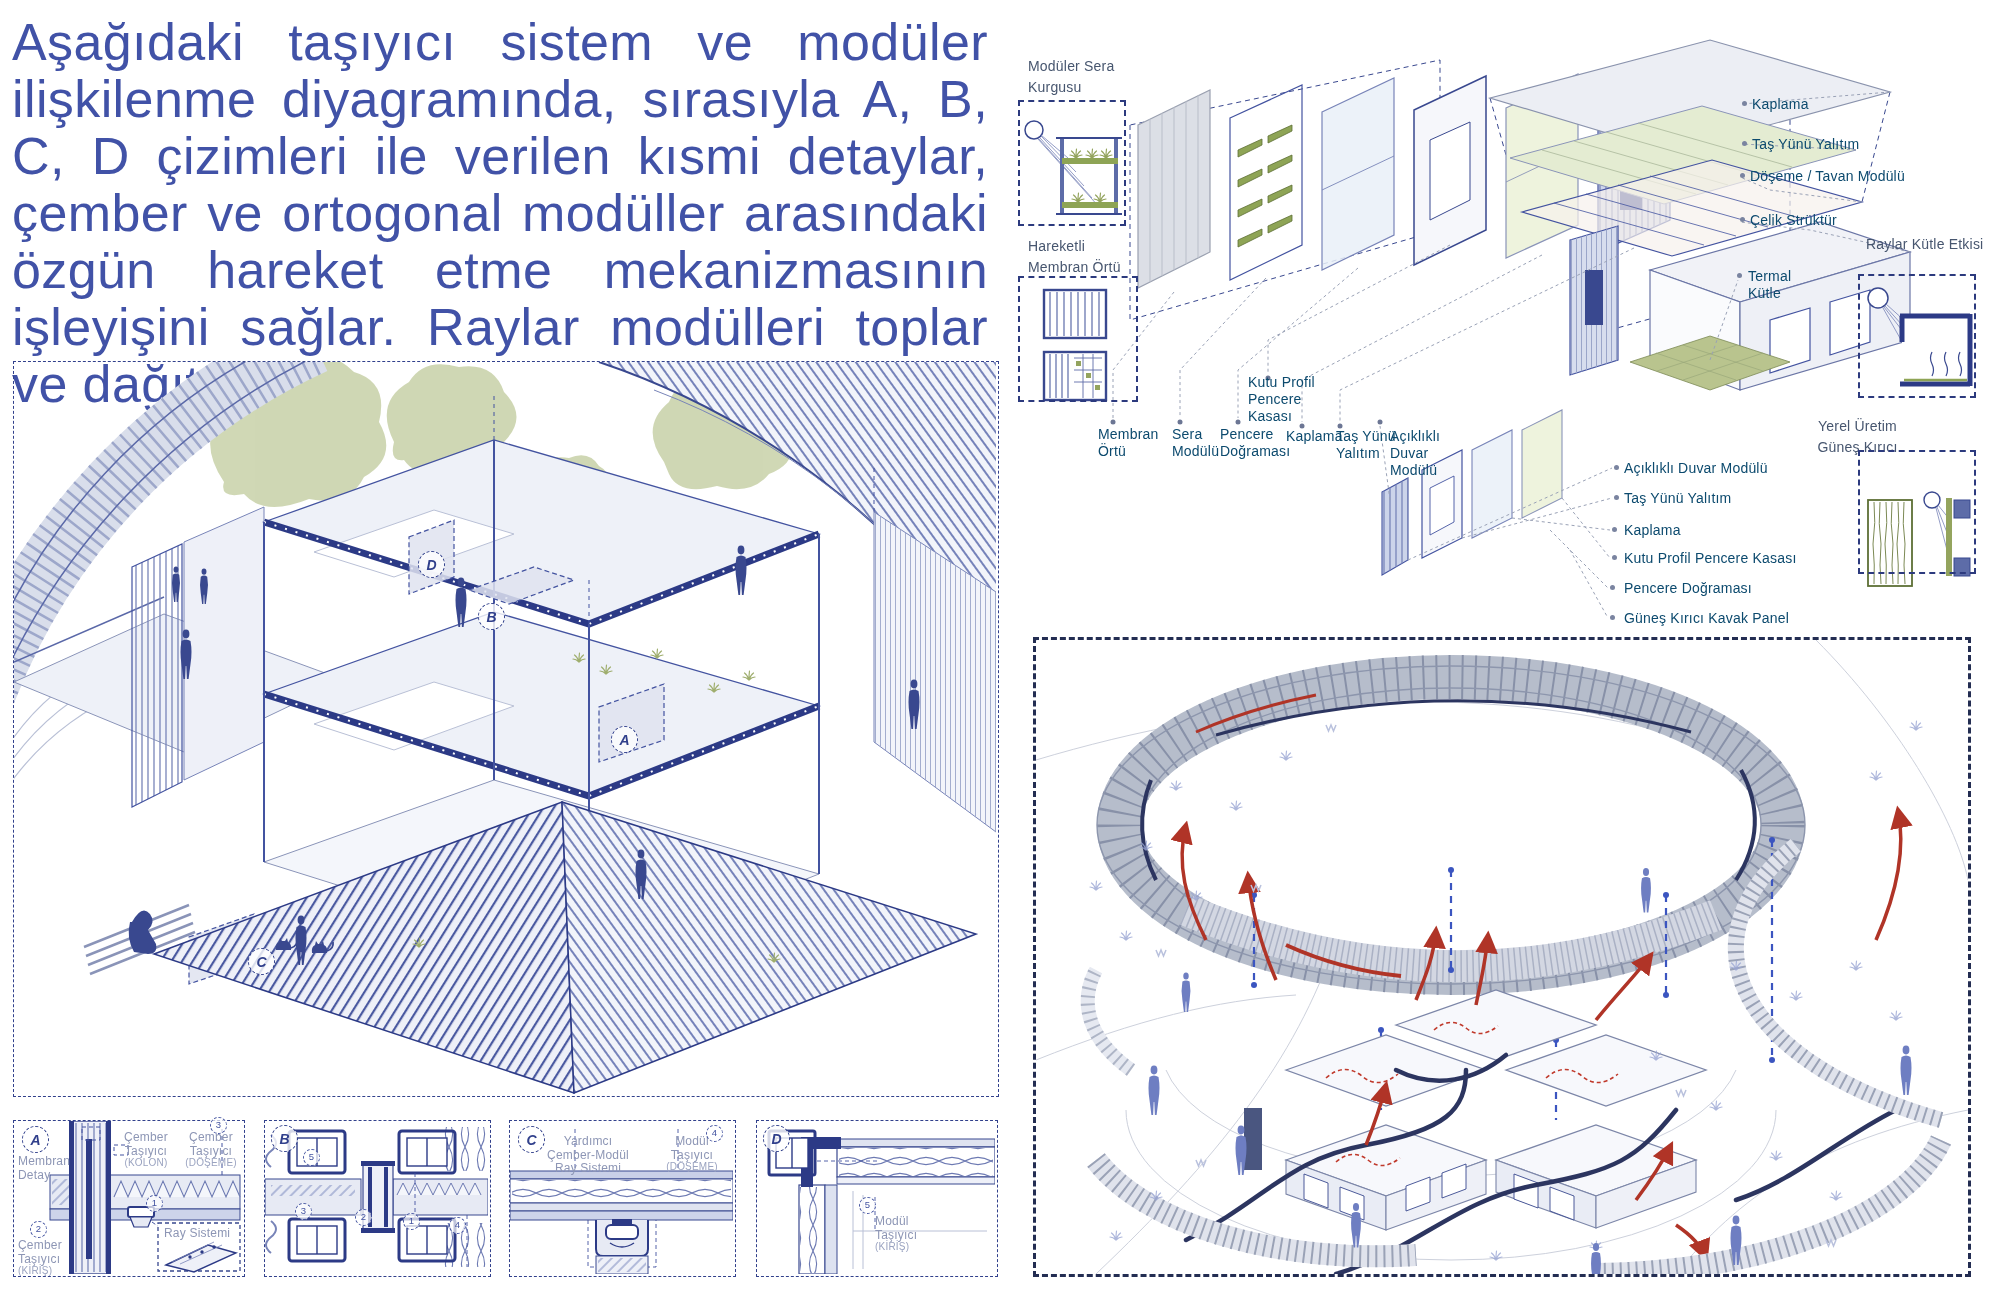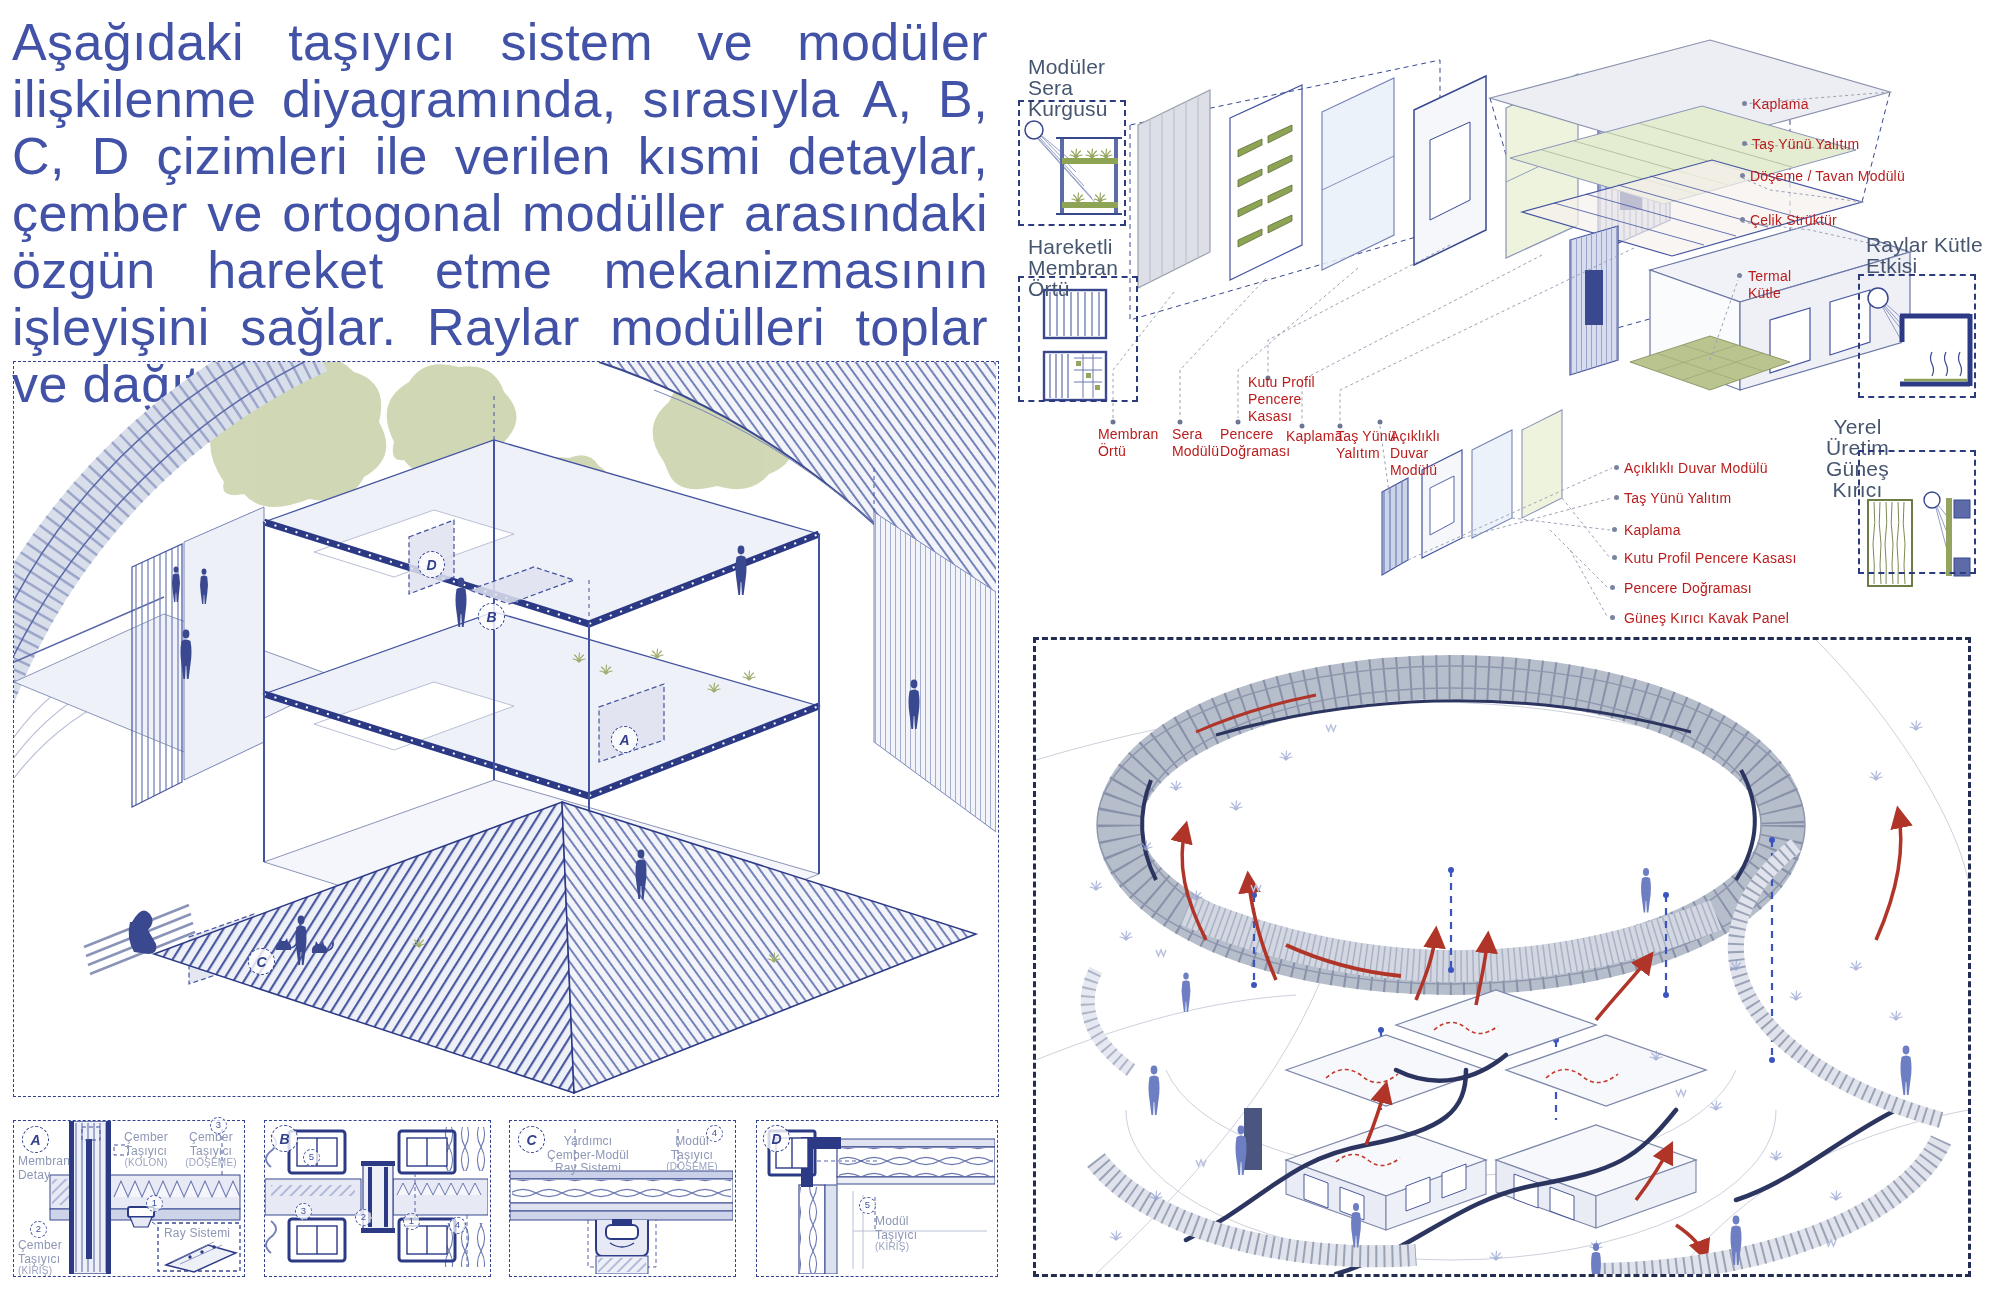--- a/index.html
+++ b/index.html
@@ -4,22 +4,22 @@
 <style>
   html,body{margin:0;padding:0;background:#fff;}
   #canvas{position:relative;width:2000px;height:1300px;background:#ffffff;overflow:hidden;
           font-family:"Liberation Sans",sans-serif;}
   .abs{position:absolute;}
   .intro{position:absolute;left:12px;top:14px;width:976px;font-size:52px;line-height:57px;
          color:#4152a7;text-align:justify;letter-spacing:.4px;}
   .dash-box{position:absolute;border:2px dashed #2c3a7e;box-sizing:border-box;background:transparent;}
   .axo-box{position:absolute;border:1.6px dashed #31408c;box-sizing:border-box;}
   .big-dash{position:absolute;border:3px dashed #232d52;box-sizing:border-box;}
-  .legend-title{position:absolute;color:#47566f;font-size:21px;line-height:21px;letter-spacing:.2px;}
-  .glabel{position:absolute;color:#b91c1c;font-size:14px;line-height:17px;letter-spacing:.2px;}
+  .legend-title{position:absolute;color:#47566f;font-size:14px;line-height:21px;letter-spacing:.2px;}
+  .glabel{position:absolute;color:#0c4a6e;font-size:14px;line-height:17px;letter-spacing:.2px;}
   .nowrap{white-space:nowrap;}
   .dot{position:absolute;width:5px;height:5px;border-radius:50%;background:#7a84a0;}
   .letter-marker{position:absolute;width:25px;height:25px;border:1.6px dashed #31408c;border-radius:50%;
       color:#31408c;font-style:italic;font-weight:bold;font-size:14px;display:flex;align-items:center;
       justify-content:center;background:rgba(255,255,255,.8);}
   .num-marker{position:absolute;width:15px;height:15px;border:1.2px dashed #4353a0;border-radius:50%;
       color:#4353a0;font-size:9.5px;line-height:14px;text-align:center;background:rgba(255,255,255,.7);}
   .dlabel{position:absolute;color:#8d96b5;font-size:12px;line-height:13.5px;letter-spacing:.2px;}
   .dsub{display:block;font-size:10px;line-height:9px;color:#9aa3c0;}
   .tc{text-align:center;}

